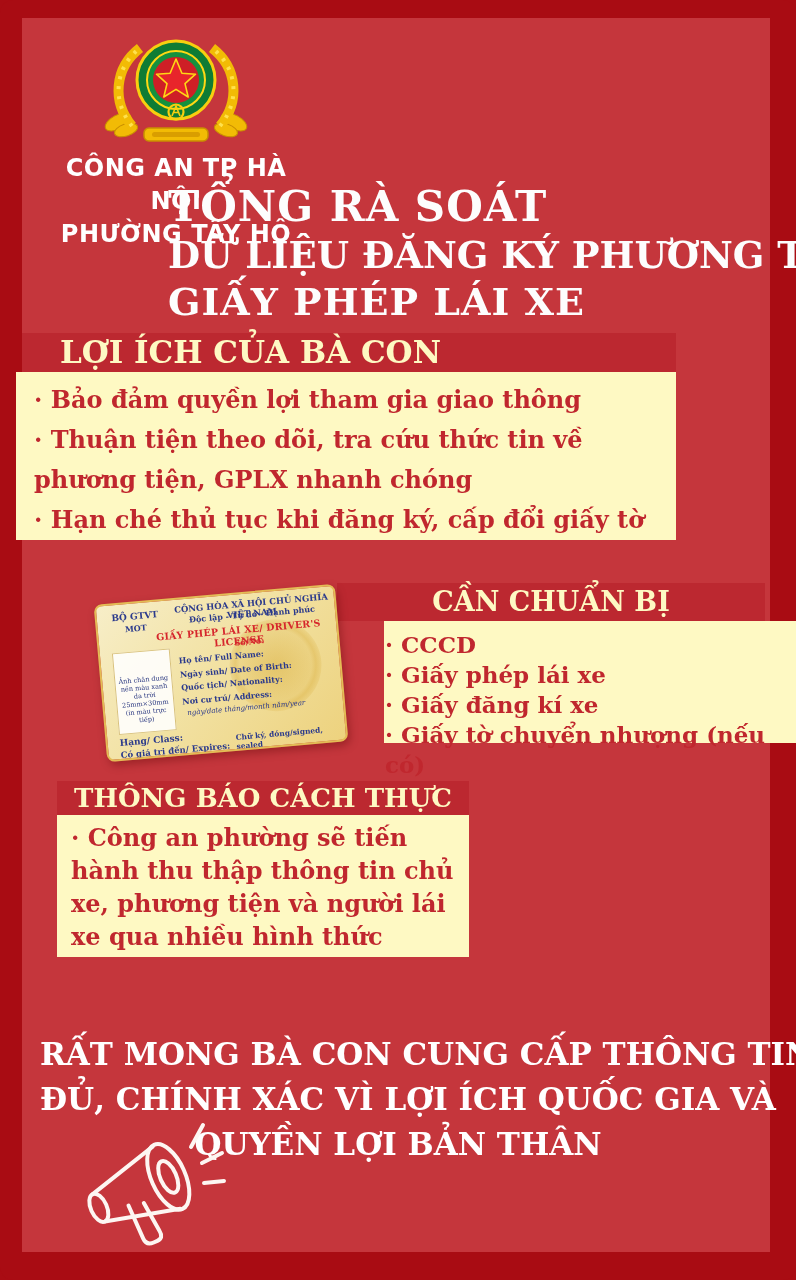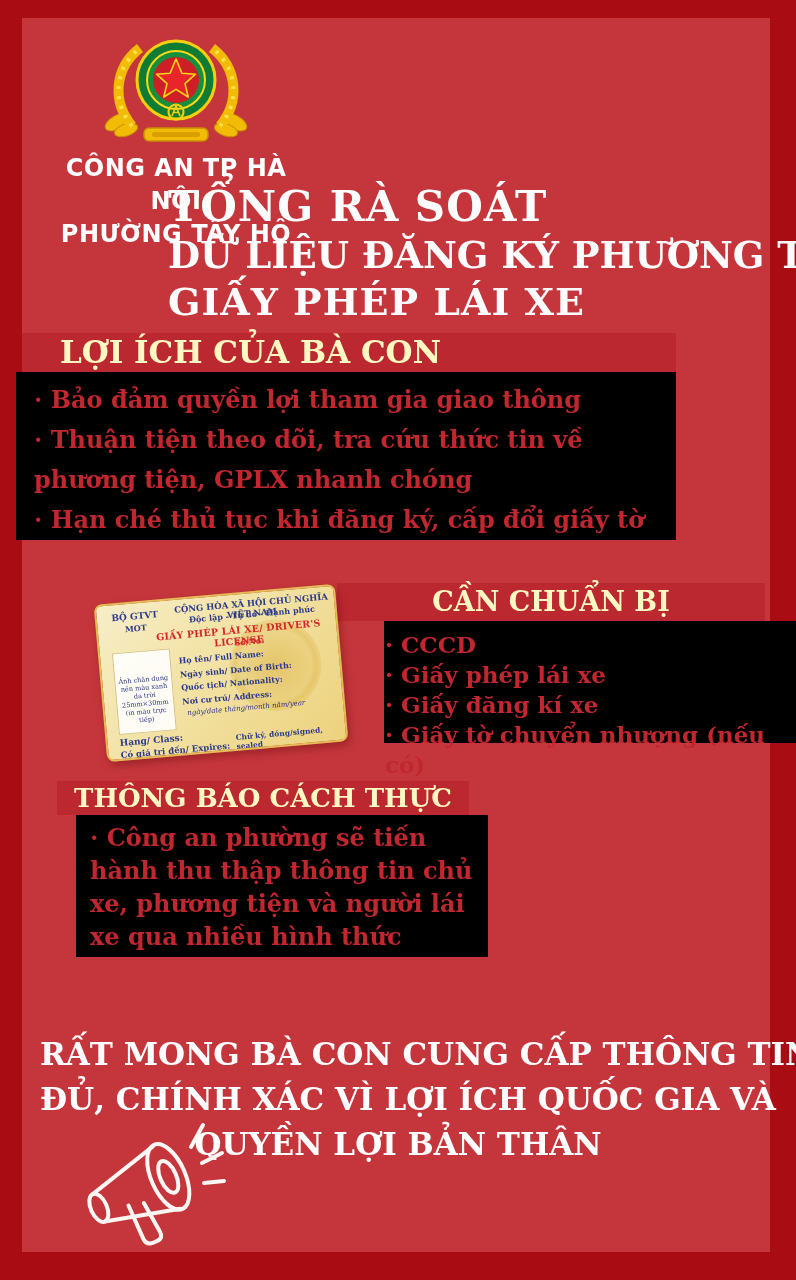--- a/index.html
+++ b/index.html
@@ -44,33 +44,33 @@
     position: absolute; background: #BC2830; color: #fef9c3;
     font-weight: bold;
   }
   .band-benefits { left: 22px; top: 333px; width: 654px; height: 39px;
     font-size: 31px; line-height: 39px; padding-left: 38px; }
   .band-prepare { left: 337px; top: 583px; width: 428px; height: 38px;
     font-size: 27px; line-height: 38px; text-align: center; }
   .band-method { left: 57px; top: 781px; width: 412px; height: 34px;
     font-size: 26px; line-height: 34px; text-align: center; }
   .whitebox {
-    position: absolute; background: #000000; color: #C0272E; font-weight: bold;
+    position: absolute; background: #fef9c3; color: #C0272E; font-weight: bold;
   }
   .box-benefits {
     left: 16px; top: 372px; width: 660px; height: 168px;
     padding: 8px 16px 0 18px; font-size: 24px; line-height: 40px; z-index: 3;
   }
   .box-prepare {
     left: 337px; top: 621px; width: 428px; height: 122px;
     padding: 9px 6px 0 1px; font-size: 23px; line-height: 30px; z-index: 3; margin-left: 47px;
   }
   .box-method {
     left: 57px; top: 815px; width: 412px; height: 142px;
-    padding: 6px 10px 0 14px; font-size: 24px; line-height: 33px; z-index: 3; margin-left: 19px;
+    padding: 6px 10px 0 14px; font-size: 24px; line-height: 33px; z-index: 3;
   }
   
   .license-card {
     position: absolute; left: 100px; top: 594px; width: 242px; height: 158px;
     transform: rotate(-5deg);
     background: linear-gradient(135deg, #F7EEC8 0%, #F2E2A4 45%, #EDD27E 100%);
     border: 2px solid #E3BC55;
     border-radius: 8px;
     box-shadow: 2px 4px 8px rgba(80,0,0,0.35);
     z-index: 1;

